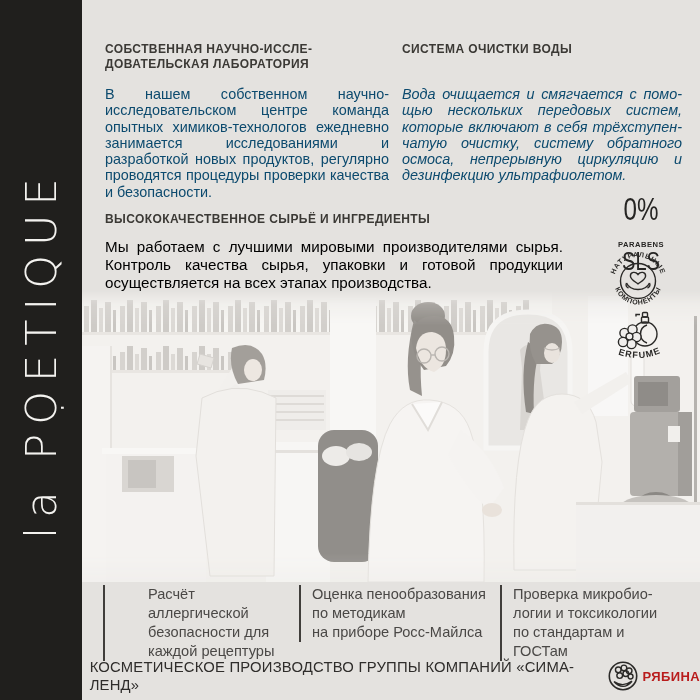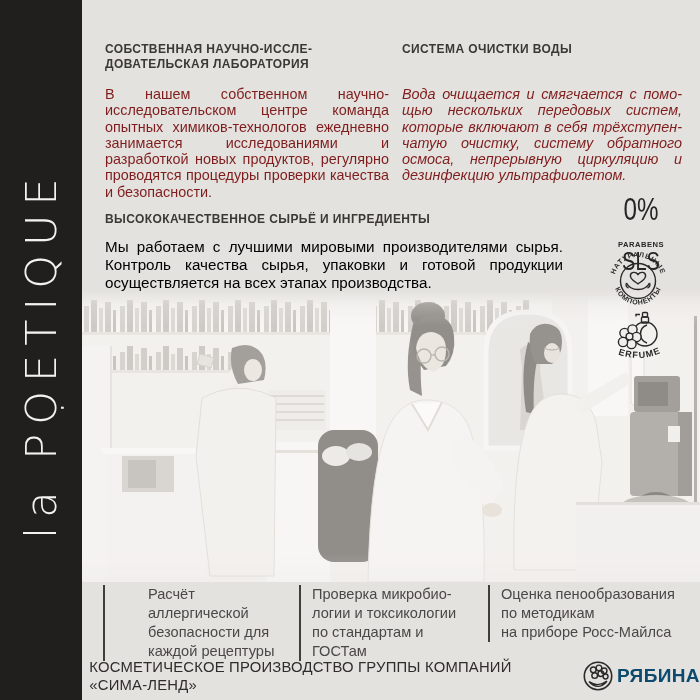--- a/index.html
+++ b/index.html
@@ -9,21 +9,21 @@
 
   
   .sidebar{left:0;top:0;width:82px;height:700px;background:#201f1d;}
   .vlogo{position:absolute;left:41px;top:354px;transform:translate(-50%,-50%) rotate(-90deg);
          white-space:nowrap;font-family:"DejaVu Sans",sans-serif;font-weight:300;
          font-size:43px;letter-spacing:9px;color:#f3f2ef;}
 
   
   .h{font-size:12px;line-height:1.28;letter-spacing:.4px;color:#3b3935;font-weight:700;}
   .preline{white-space:pre-line;}
-  .p{font-size:14.4px;line-height:1.13;text-align:justify;color:#7f1d1d;}
+  .p{font-size:14.4px;line-height:1.13;text-align:justify;color:#0c4a6e;}
   .p2{font-size:15.2px;line-height:1.18;text-align:justify;color:#000000;}
 
   .lab-title{left:105px;top:42px;width:300px;}
   .lab-body{left:105px;top:86px;width:284px;}
   .water-title{left:402px;top:42px;width:290px;}
   .water-body{left:402px;top:86px;width:280px;font-style:italic;}
   .ing-title{left:105px;top:212px;width:490px;}
   .ing-body{left:105px;top:238px;width:458px;}
 
   
@@ -43,21 +43,21 @@
         font-size:14.6px;line-height:1.31;color:#4a4846;white-space:pre-line;}
   .feat1{width:196px;padding-left:43px;}
   .feat2{width:189px;}
   .feat3{width:201px;}
 
   
   .footer{left:82px;top:652px;width:618px;height:48px;display:flex;
           align-items:center;justify-content:center;gap:14px;}
   .footer-text{font-size:15.3px;letter-spacing:.2px;color:#2f2d2b;transform:scaleX(.97);}
   .ryabina{display:flex;align-items:center;gap:2px;}
-  .ryabina-name{font-size:19px;font-weight:600;letter-spacing:.4px;color:#0c4a6e;}
+  .ryabina-name{font-size:13px;font-weight:600;letter-spacing:.4px;color:#b91c1c;}
 
   svg text{font-family:"Liberation Sans",sans-serif;}
 </style>
 </head>
 <body>
 
 <div class="abs sidebar">
   <div class="vlogo">la PỌETIQUE</div>
 </div>
 
@@ -218,27 +218,27 @@
   </g>
   <text font-size="9" font-weight="700" letter-spacing="1.1" fill="#2a2927">
     <textPath href="#arcP" startOffset="50%" text-anchor="middle">PERFUMED</textPath>
   </text>
 </svg>
 
 <div class="abs features">
   <div class="feat feat1">Расчёт аллергической
 безопасности для
 каждой рецептуры</div>
+  <div class="feat feat3">Оценка пенообразования
+по методикам
+на приборе Росс-Майлса</div>
   <div class="feat feat2">Проверка микробио-
 логии и токсикологии
 по стандартам и
 ГОСТам</div>
-  <div class="feat feat3">Оценка пенообразования
-по методикам
-на приборе Росс-Майлса</div>
 </div>
 
 <div class="abs footer">
   <span class="footer-text">КОСМЕТИЧЕСКОЕ ПРОИЗВОДСТВО ГРУППЫ КОМПАНИЙ «СИМА-ЛЕНД»</span>
   <span class="ryabina">
     <svg width="34" height="34" viewBox="0 0 36 36">
       <circle cx="18" cy="18" r="14.5" fill="none" stroke="#2b2a28" stroke-width="1.7"></circle>
       <g fill="none" stroke="#2b2a28" stroke-width="1.5">
         <circle cx="13" cy="11.5" r="3"></circle>
           <circle cx="19" cy="9.5" r="3"></circle>

